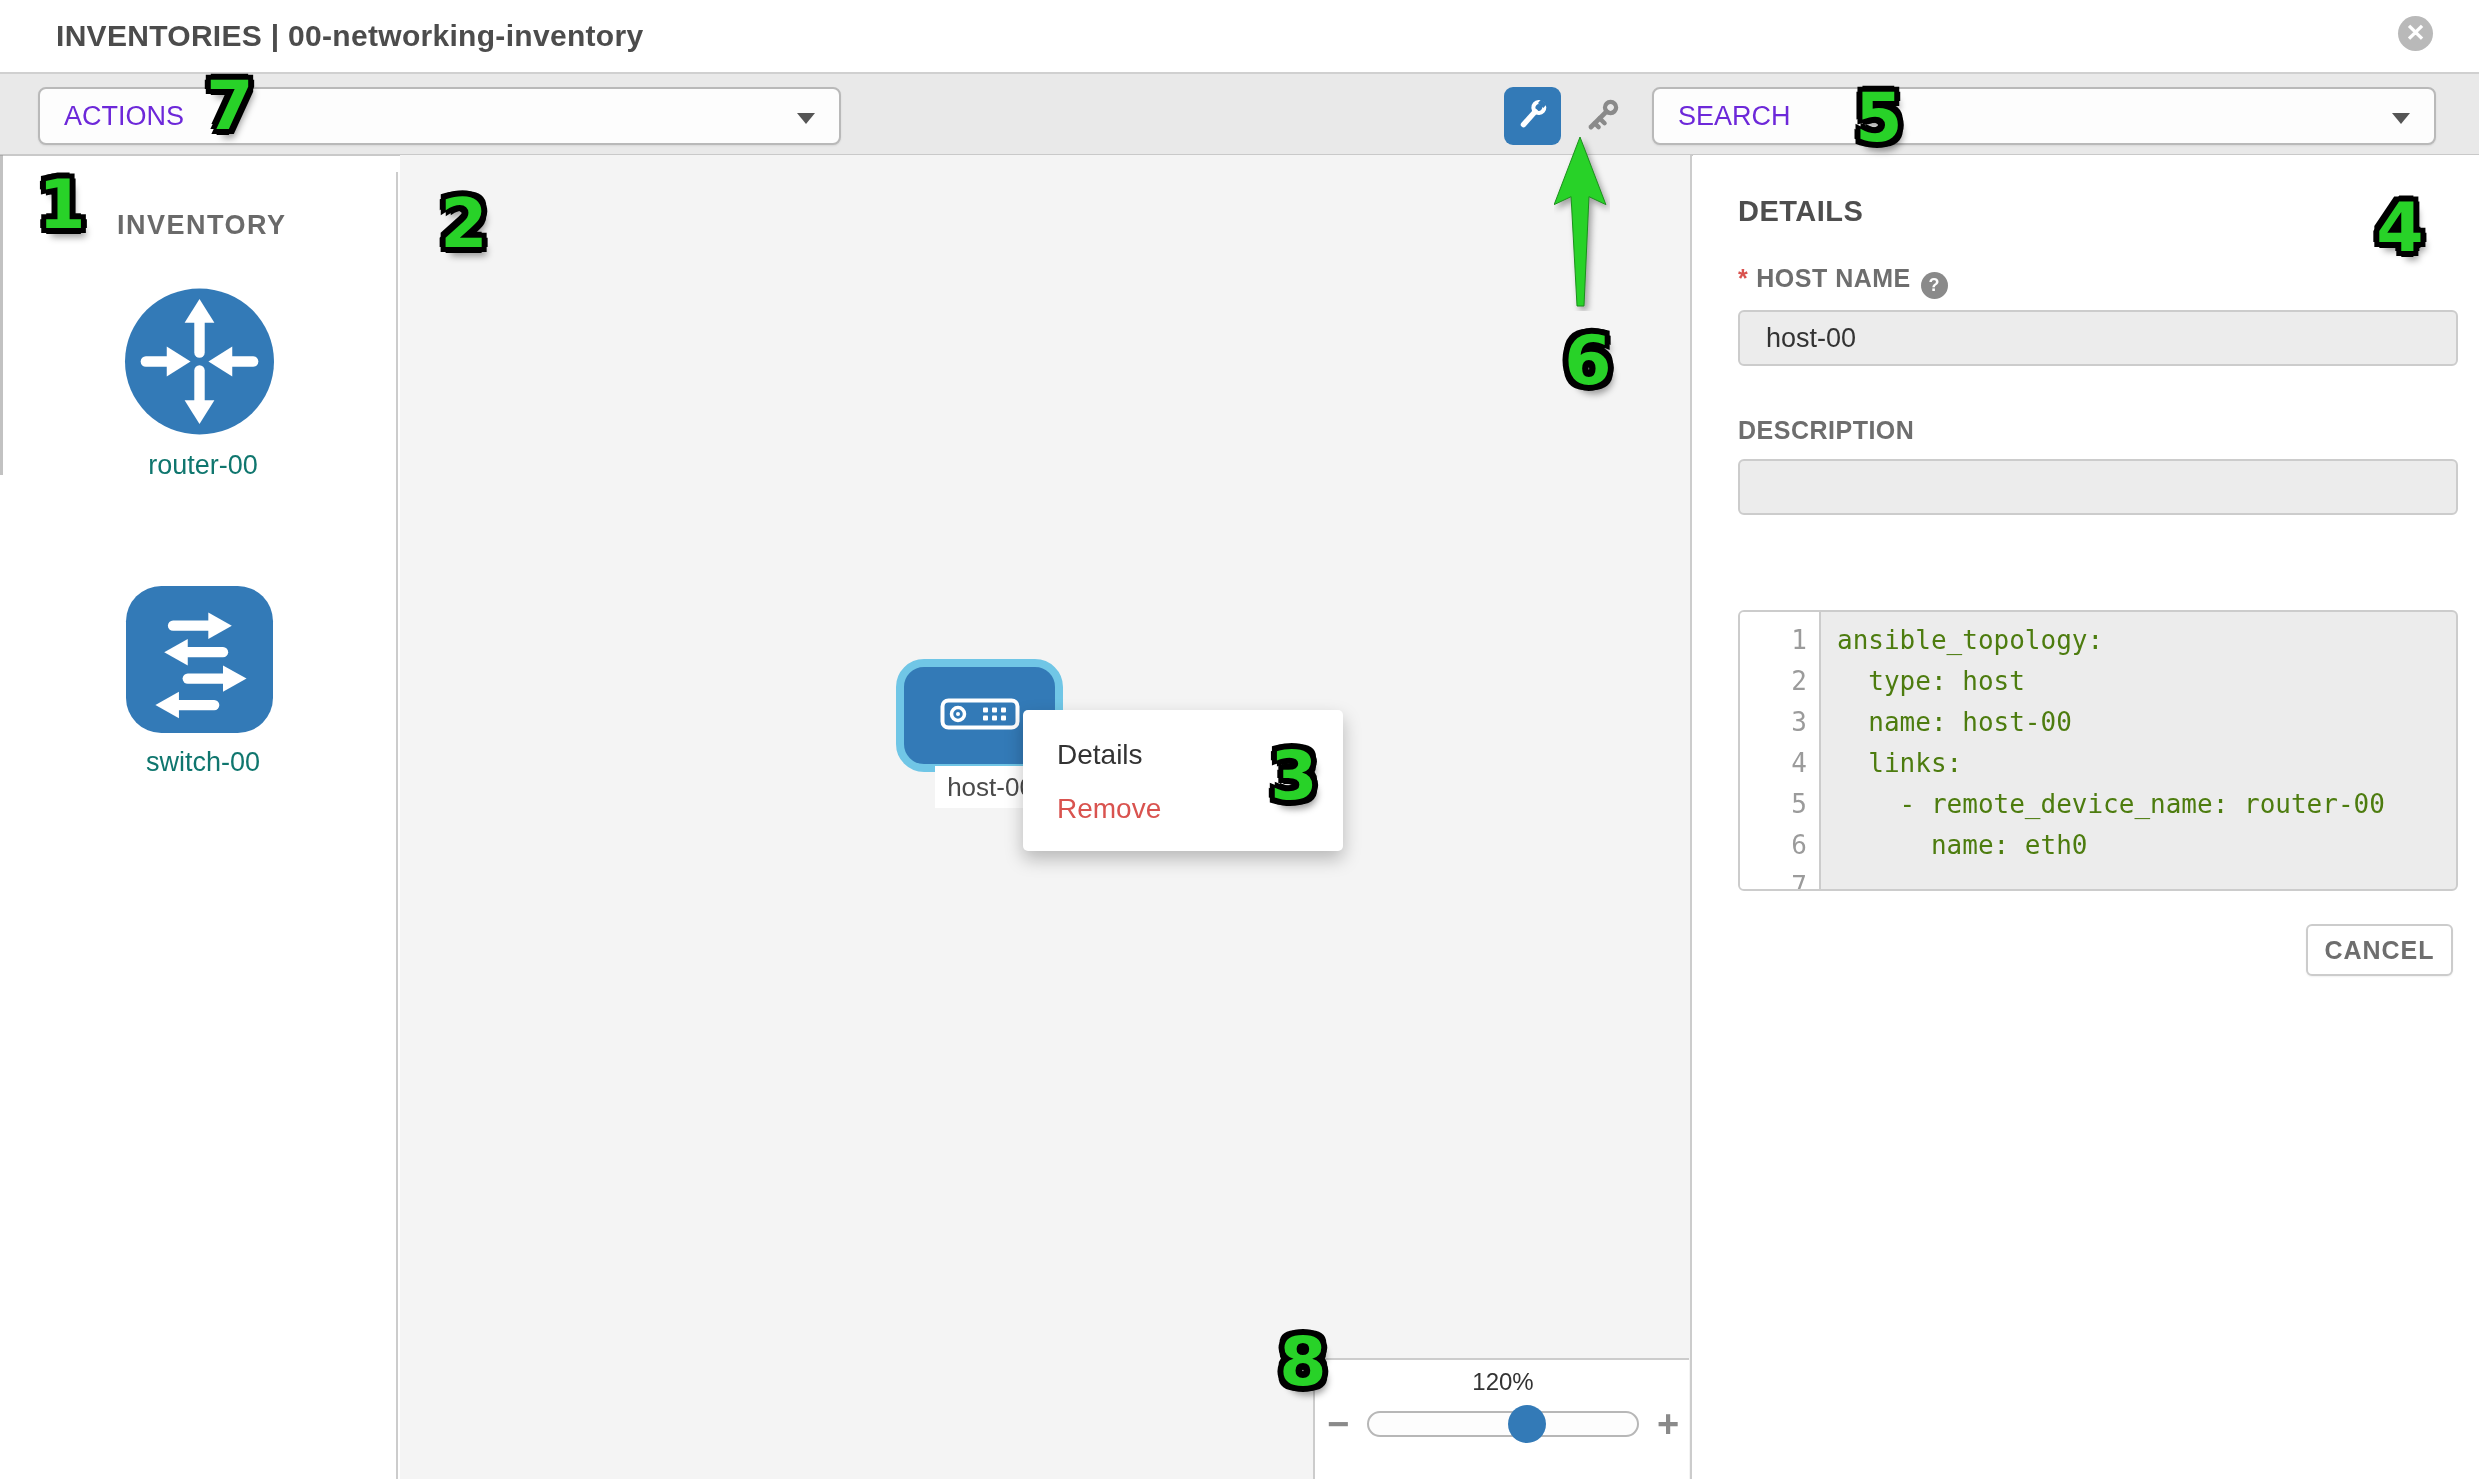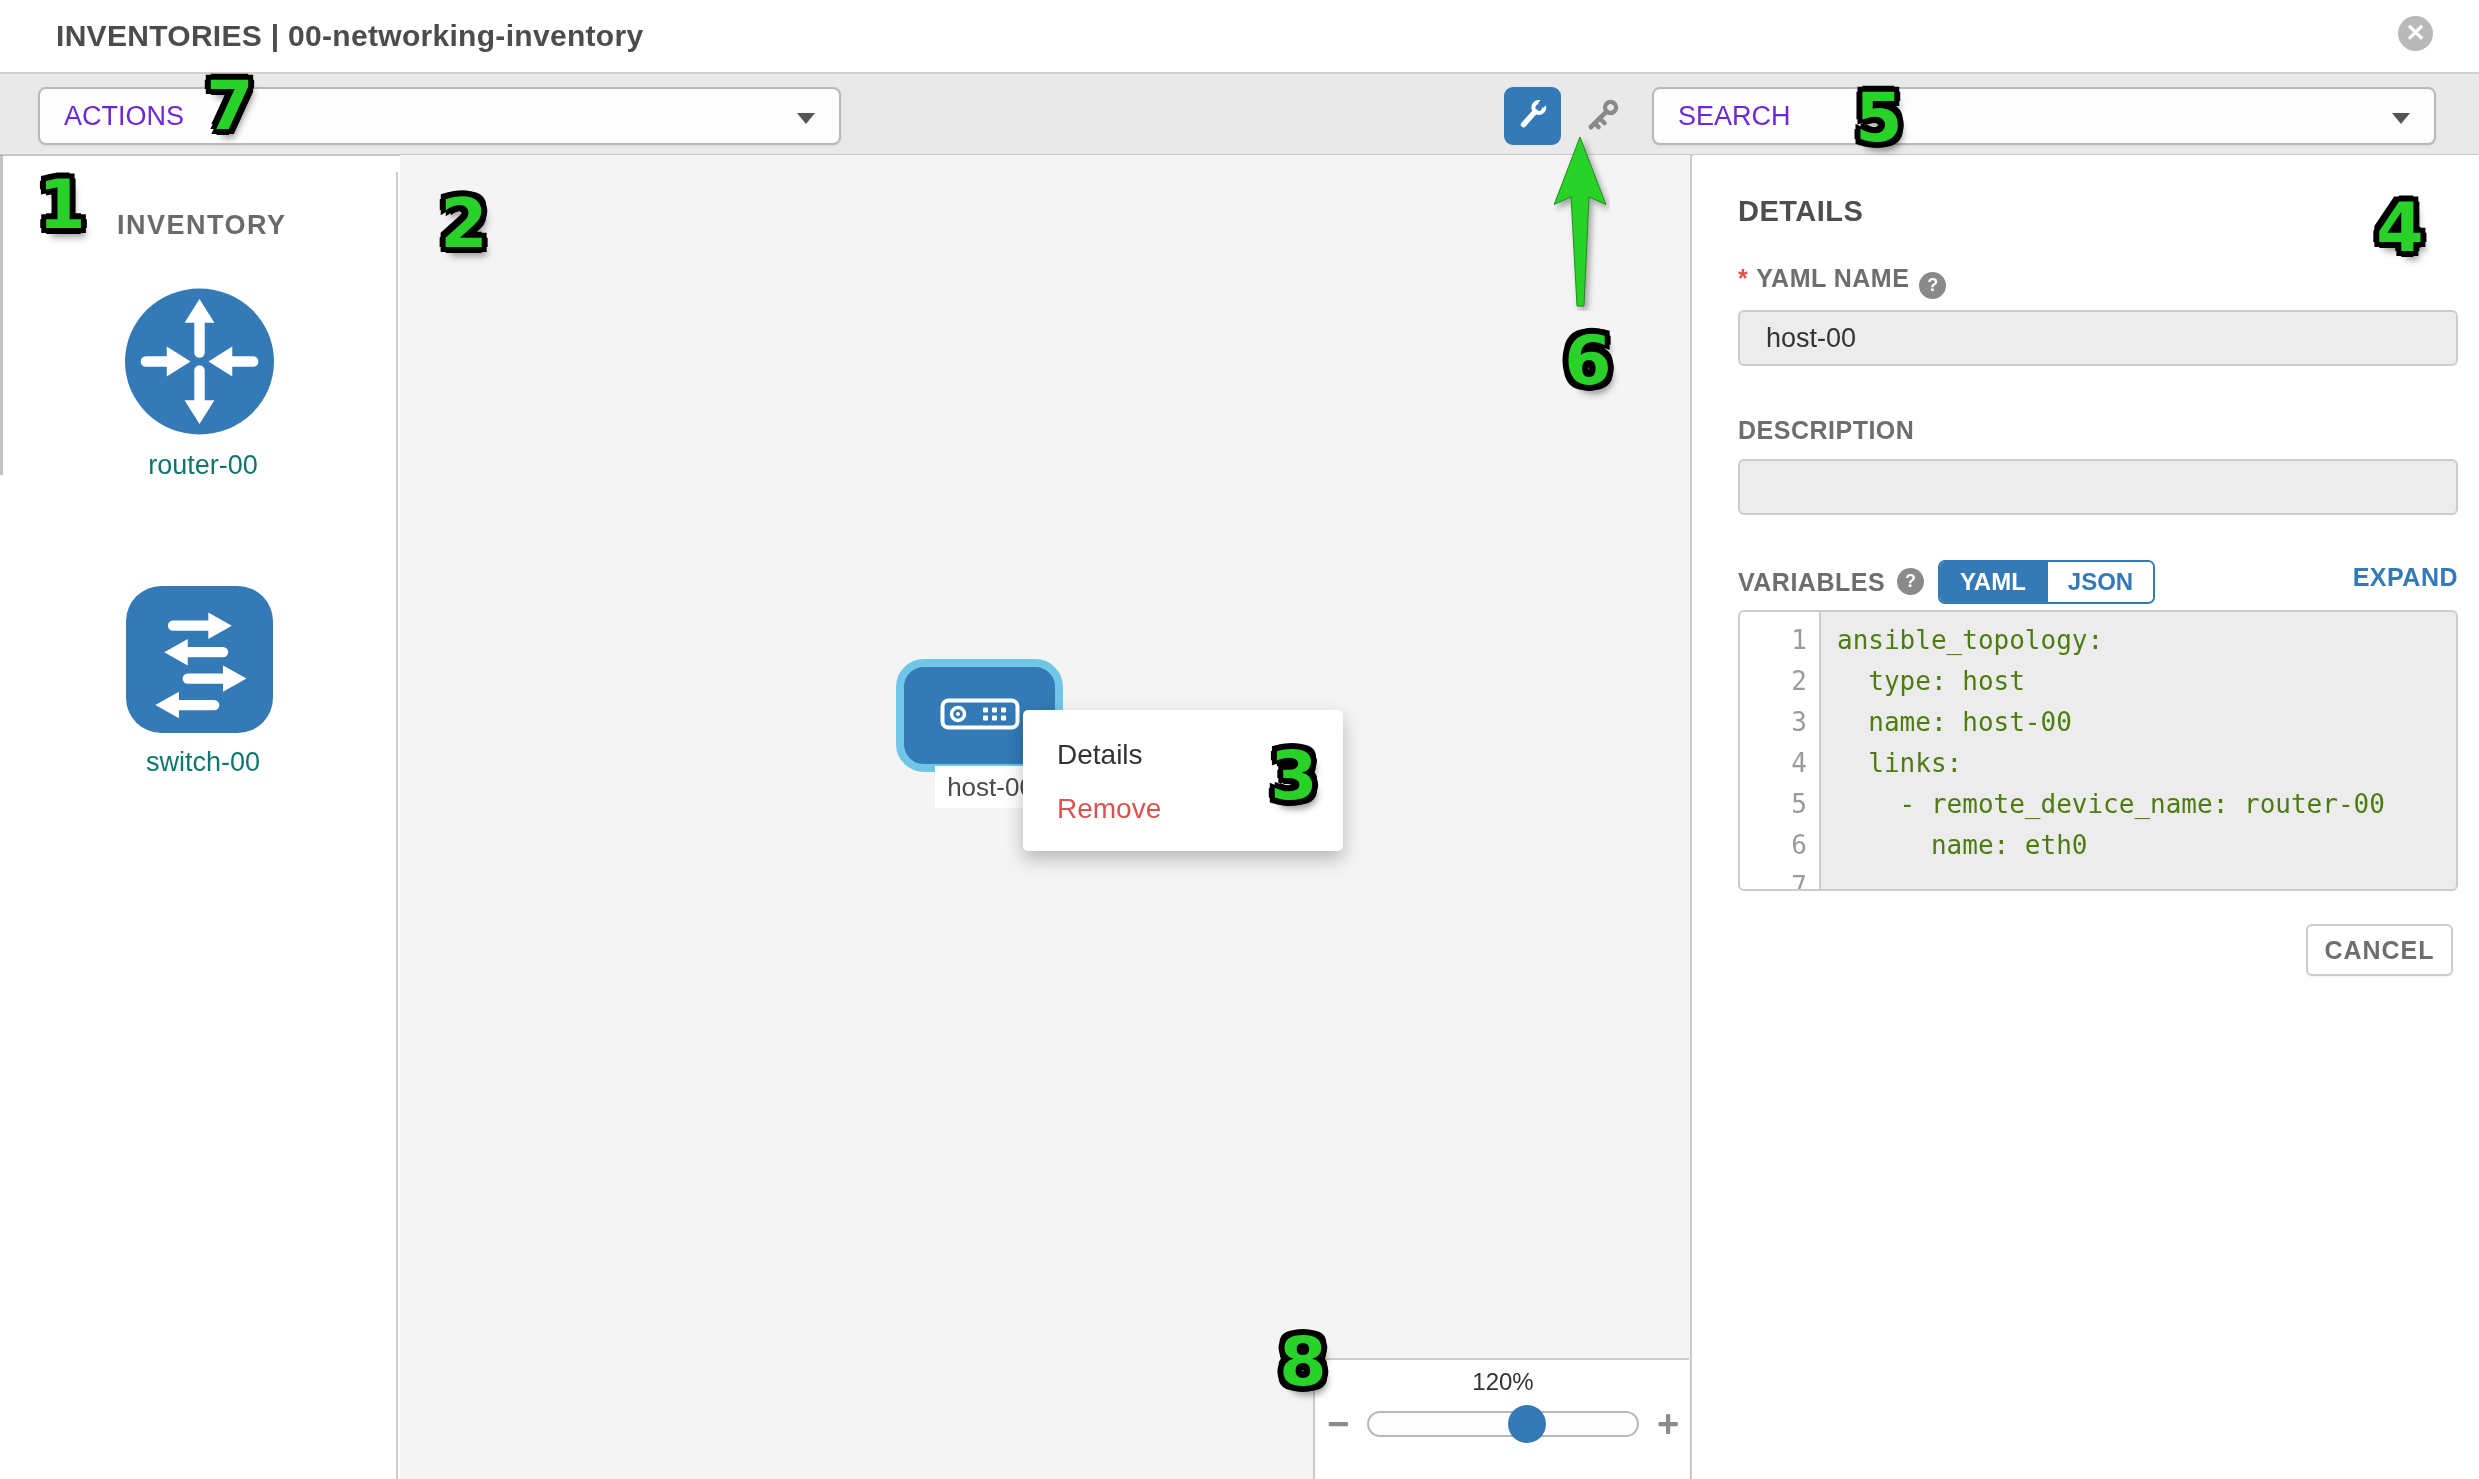--- a/index.html
+++ b/index.html
@@ -223,36 +223,27 @@
         </div>
         <div class="zoom-plus">+</div>
       </div>
     </div>
   </div>
 
   <div class="details-panel">
     <div class="dp-title">DETAILS</div>
 
     <div class="field-label" style="left:45px;top:109px;">
-      <span class="req">*</span><span>YAML NAME</span><span class="help-dot">?</span>
+      <span class="req">*</span><span>HOST NAME</span><span class="help-dot">?</span>
     </div>
     <input class="text-input host-input" value="host-00" style="">
 
     <div class="field-label" style="left:45px;top:261px;">DESCRIPTION</div>
     <input class="text-input desc-input" value="" style="">
 
-    <div class="vars-row">
-      <span class="field-label" style="left:0;top:3px;">VARIABLES</span>
-      <span class="help-dot" style="position:absolute;left:149px;top:3px;">?</span>
-      <div class="toggle">
-        <div class="seg active">YAML</div>
-        <div class="seg inactive">JSON</div>
-      </div>
-      <div class="expand-link">EXPAND</div>
-    </div>
 
     <div class="code-editor">
       <div class="gutter-bg"></div>
       <div class="code-rows">
         <div class="code-row">
           <span class="ln">1</span>
           <span class="code-text">ansible_topology:</span>
         </div>
         <div class="code-row">
           <span class="ln">2</span>

